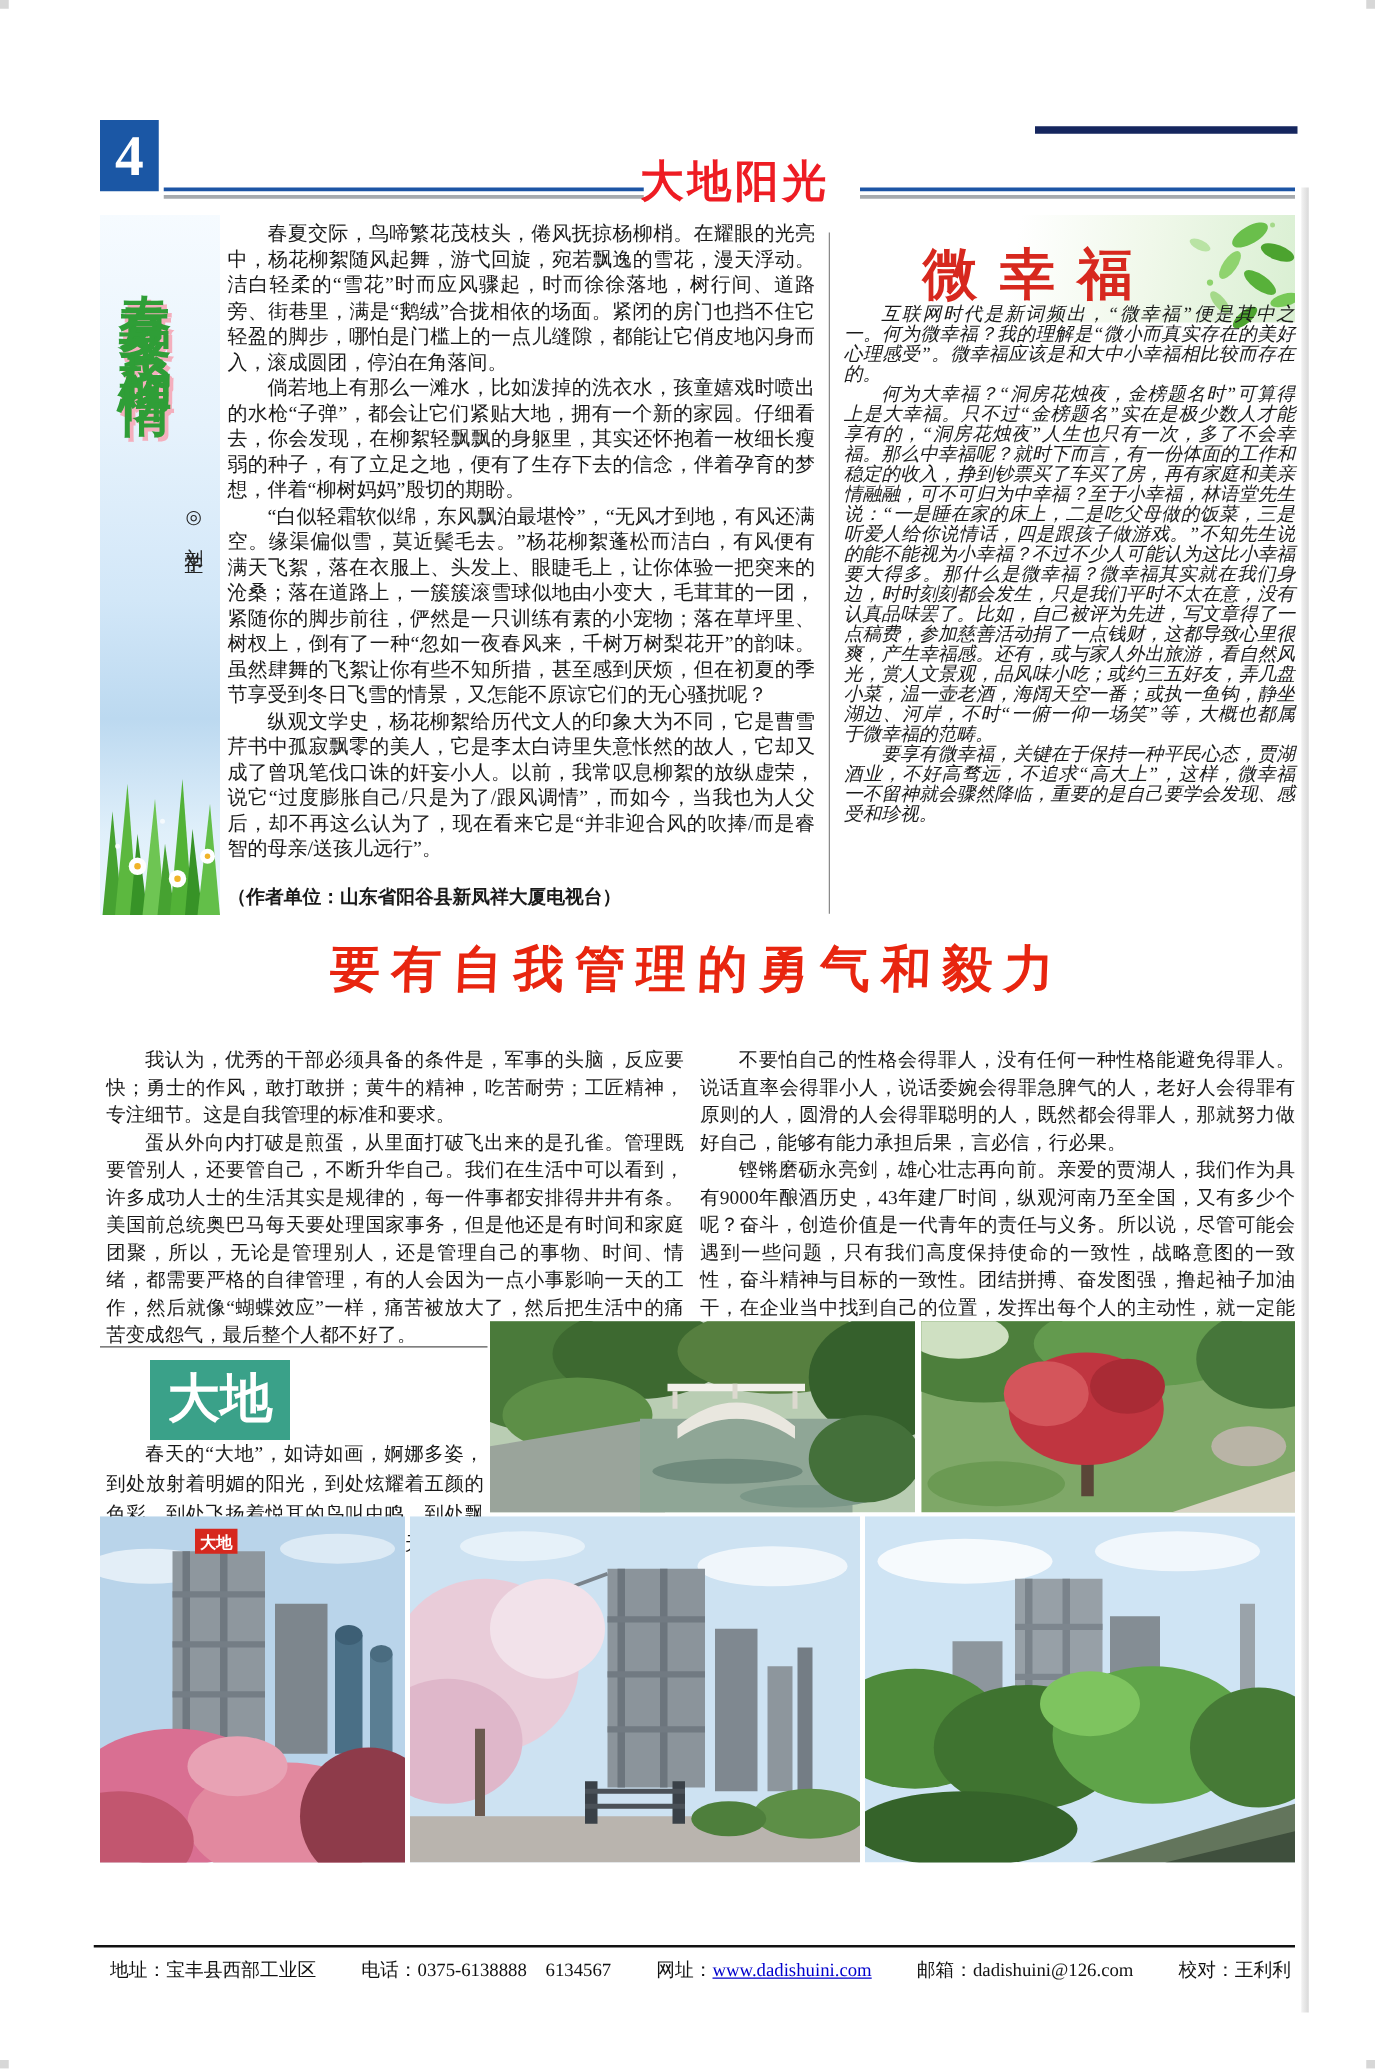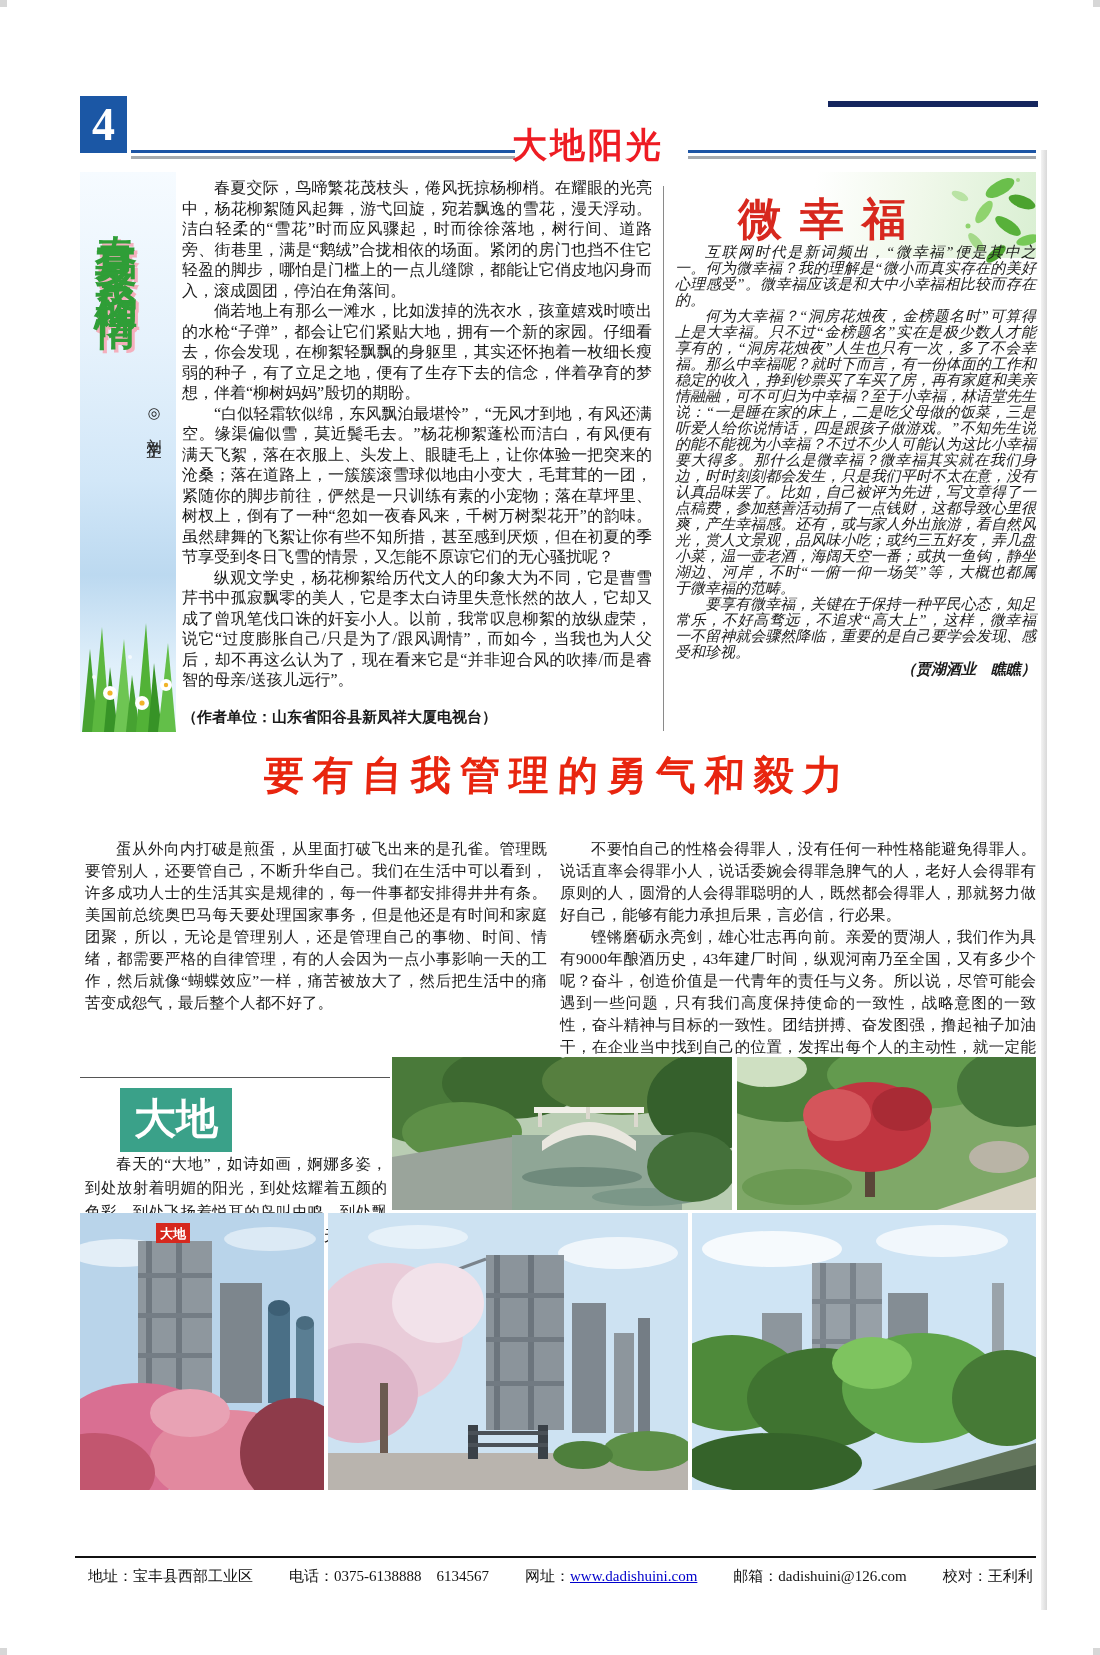--- a/index.html
+++ b/index.html
@@ -138,26 +138,26 @@
       <ellipse cx="96" cy="74" rx="11" ry="4.5" fill="#a5d98a" transform="rotate(50 96 74)"></ellipse>
       <ellipse cx="116" cy="86" rx="12" ry="5" fill="#4ca32f" transform="rotate(-40 116 86)"></ellipse>
       <ellipse cx="80" cy="28" rx="9" ry="4" fill="#b9e3a4" transform="rotate(25 80 28)"></ellipse>
       <circle cx="88" cy="58" r="2.5" fill="#8fd36e"></circle>
       <circle cx="138" cy="12" r="2" fill="#a5d98a"></circle>
     </g>
   </svg>
   <div class="abs bodycol col2">
     <p>互联网时代是新词频出，“微幸福”便是其中之一。何为微幸福？我的理解是“微小而真实存在的美好心理感受”。微幸福应该是和大中小幸福相比较而存在的。</p>
     <p>何为大幸福？“洞房花烛夜，金榜题名时”可算得上是大幸福。只不过“金榜题名”实在是极少数人才能享有的，“洞房花烛夜”人生也只有一次，多了不会幸福。那么中幸福呢？就时下而言，有一份体面的工作和稳定的收入，挣到钞票买了车买了房，再有家庭和美亲情融融，可不可归为中幸福？至于小幸福，林语堂先生说：“一是睡在家的床上，二是吃父母做的饭菜，三是听爱人给你说情话，四是跟孩子做游戏。”不知先生说的能不能视为小幸福？不过不少人可能认为这比小幸福要大得多。那什么是微幸福？微幸福其实就在我们身边，时时刻刻都会发生，只是我们平时不太在意，没有认真品味罢了。比如，自己被评为先进，写文章得了一点稿费，参加慈善活动捐了一点钱财，这都导致心里很爽，产生幸福感。还有，或与家人外出旅游，看自然风光，赏人文景观，品风味小吃；或约三五好友，弄几盘小菜，温一壶老酒，海阔天空一番；或执一鱼钩，静坐湖边、河岸，不时“一俯一仰一场笑”等，大概也都属于微幸福的范畴。</p>
-    <p>要享有微幸福，关键在于保持一种平民心态，知足常乐，不好高骛远，不追求“高大上”，这样，微幸福一不留神就会骤然降临，重要的是自己要学会发现、感受和珍视。</p>
-    <div class="attrib attrib-right">（贾湖酒业　瞧瞧）</div>
+    <p>要享有微幸福，关键在于保持一种平民心态，贾湖酒业，不好高骛远，不追求“高大上”，这样，微幸福一不留神就会骤然降临，重要的是自己要学会发现、感受和珍视。</p>
   </div>
 
   <div class="abs mid-title">要有自我管理的勇气和毅力</div>
   <div class="abs bodycol mcol-l">
+    <p>我认为，优秀的干部必须具备的条件是，军事的头脑，反应要快；勇士的作风，敢打敢拼；黄牛的精神，吃苦耐劳；工匠精神，专注细节。这是自我管理的标准和要求。</p>
     <p>蛋从外向内打破是煎蛋，从里面打破飞出来的是孔雀。管理既要管别人，还要管自己，不断升华自己。我们在生活中可以看到，许多成功人士的生活其实是规律的，每一件事都安排得井井有条。美国前总统奥巴马每天要处理国家事务，但是他还是有时间和家庭团聚，所以，无论是管理别人，还是管理自己的事物、时间、情绪，都需要严格的自律管理，有的人会因为一点小事影响一天的工作，然后就像“蝴蝶效应”一样，痛苦被放大了，然后把生活中的痛苦变成怨气，最后整个人都不好了。</p>
   </div>
   <div class="abs bodycol mcol-r">
     <p>不要怕自己的性格会得罪人，没有任何一种性格能避免得罪人。说话直率会得罪小人，说话委婉会得罪急脾气的人，老好人会得罪有原则的人，圆滑的人会得罪聪明的人，既然都会得罪人，那就努力做好自己，能够有能力承担后果，言必信，行必果。</p>
     <p>铿锵磨砺永亮剑，雄心壮志再向前。亲爱的贾湖人，我们作为具有9000年酿酒历史，43年建厂时间，纵观河南乃至全国，又有多少个呢？奋斗，创造价值是一代青年的责任与义务。所以说，尽管可能会遇到一些问题，只有我们高度保持使命的一致性，战略意图的一致性，奋斗精神与目标的一致性。团结拼搏、奋发图强，撸起袖子加油干，在企业当中找到自己的位置，发挥出每个人的主动性，就一定能够成就自己。</p>
     <div class="attrib attrib-right">（贾湖酒业　李亮华）</div>
   </div>
 
   <div class="abs hr-mid"></div>
 

